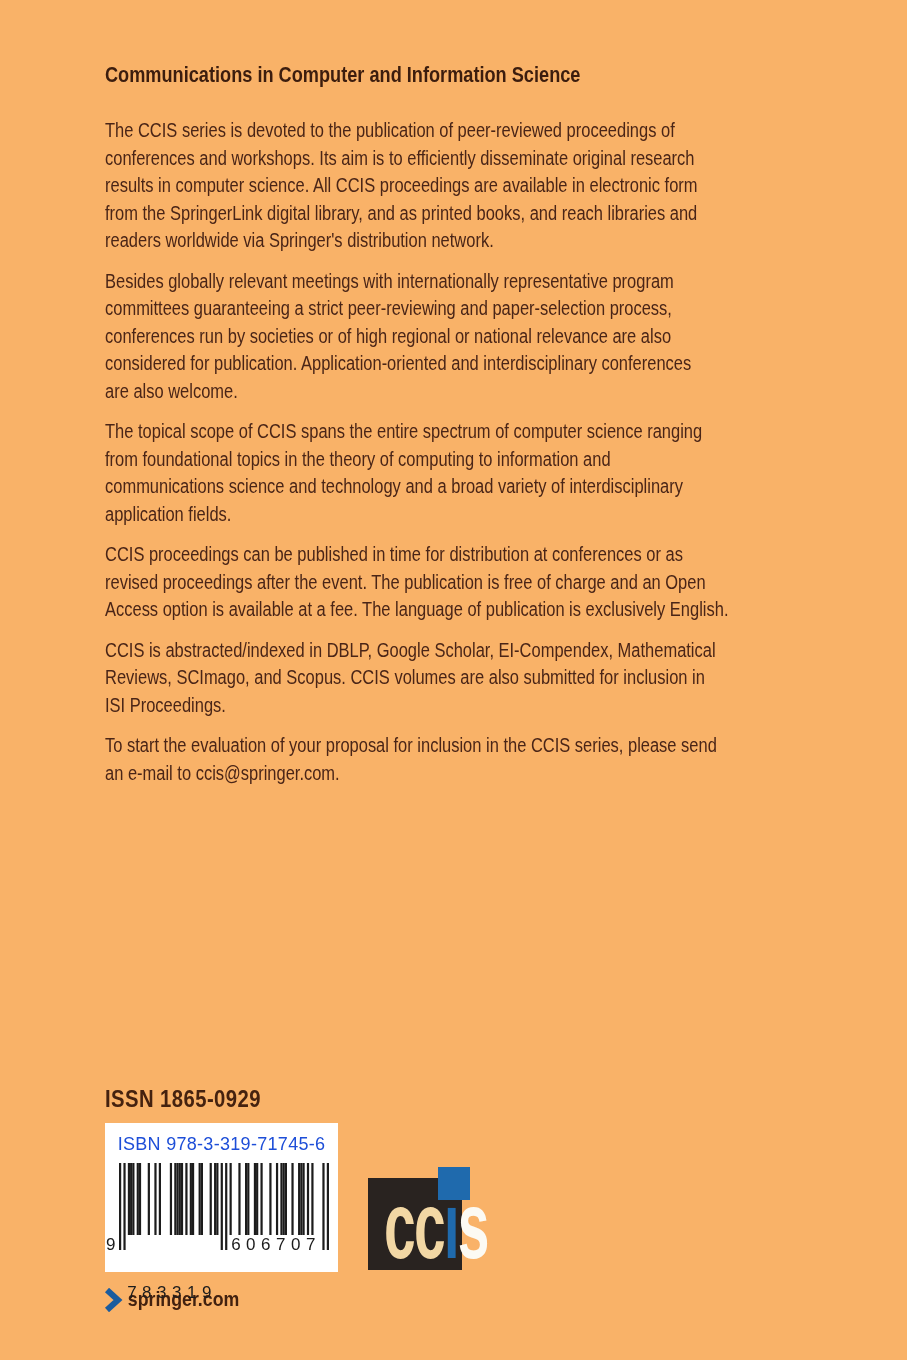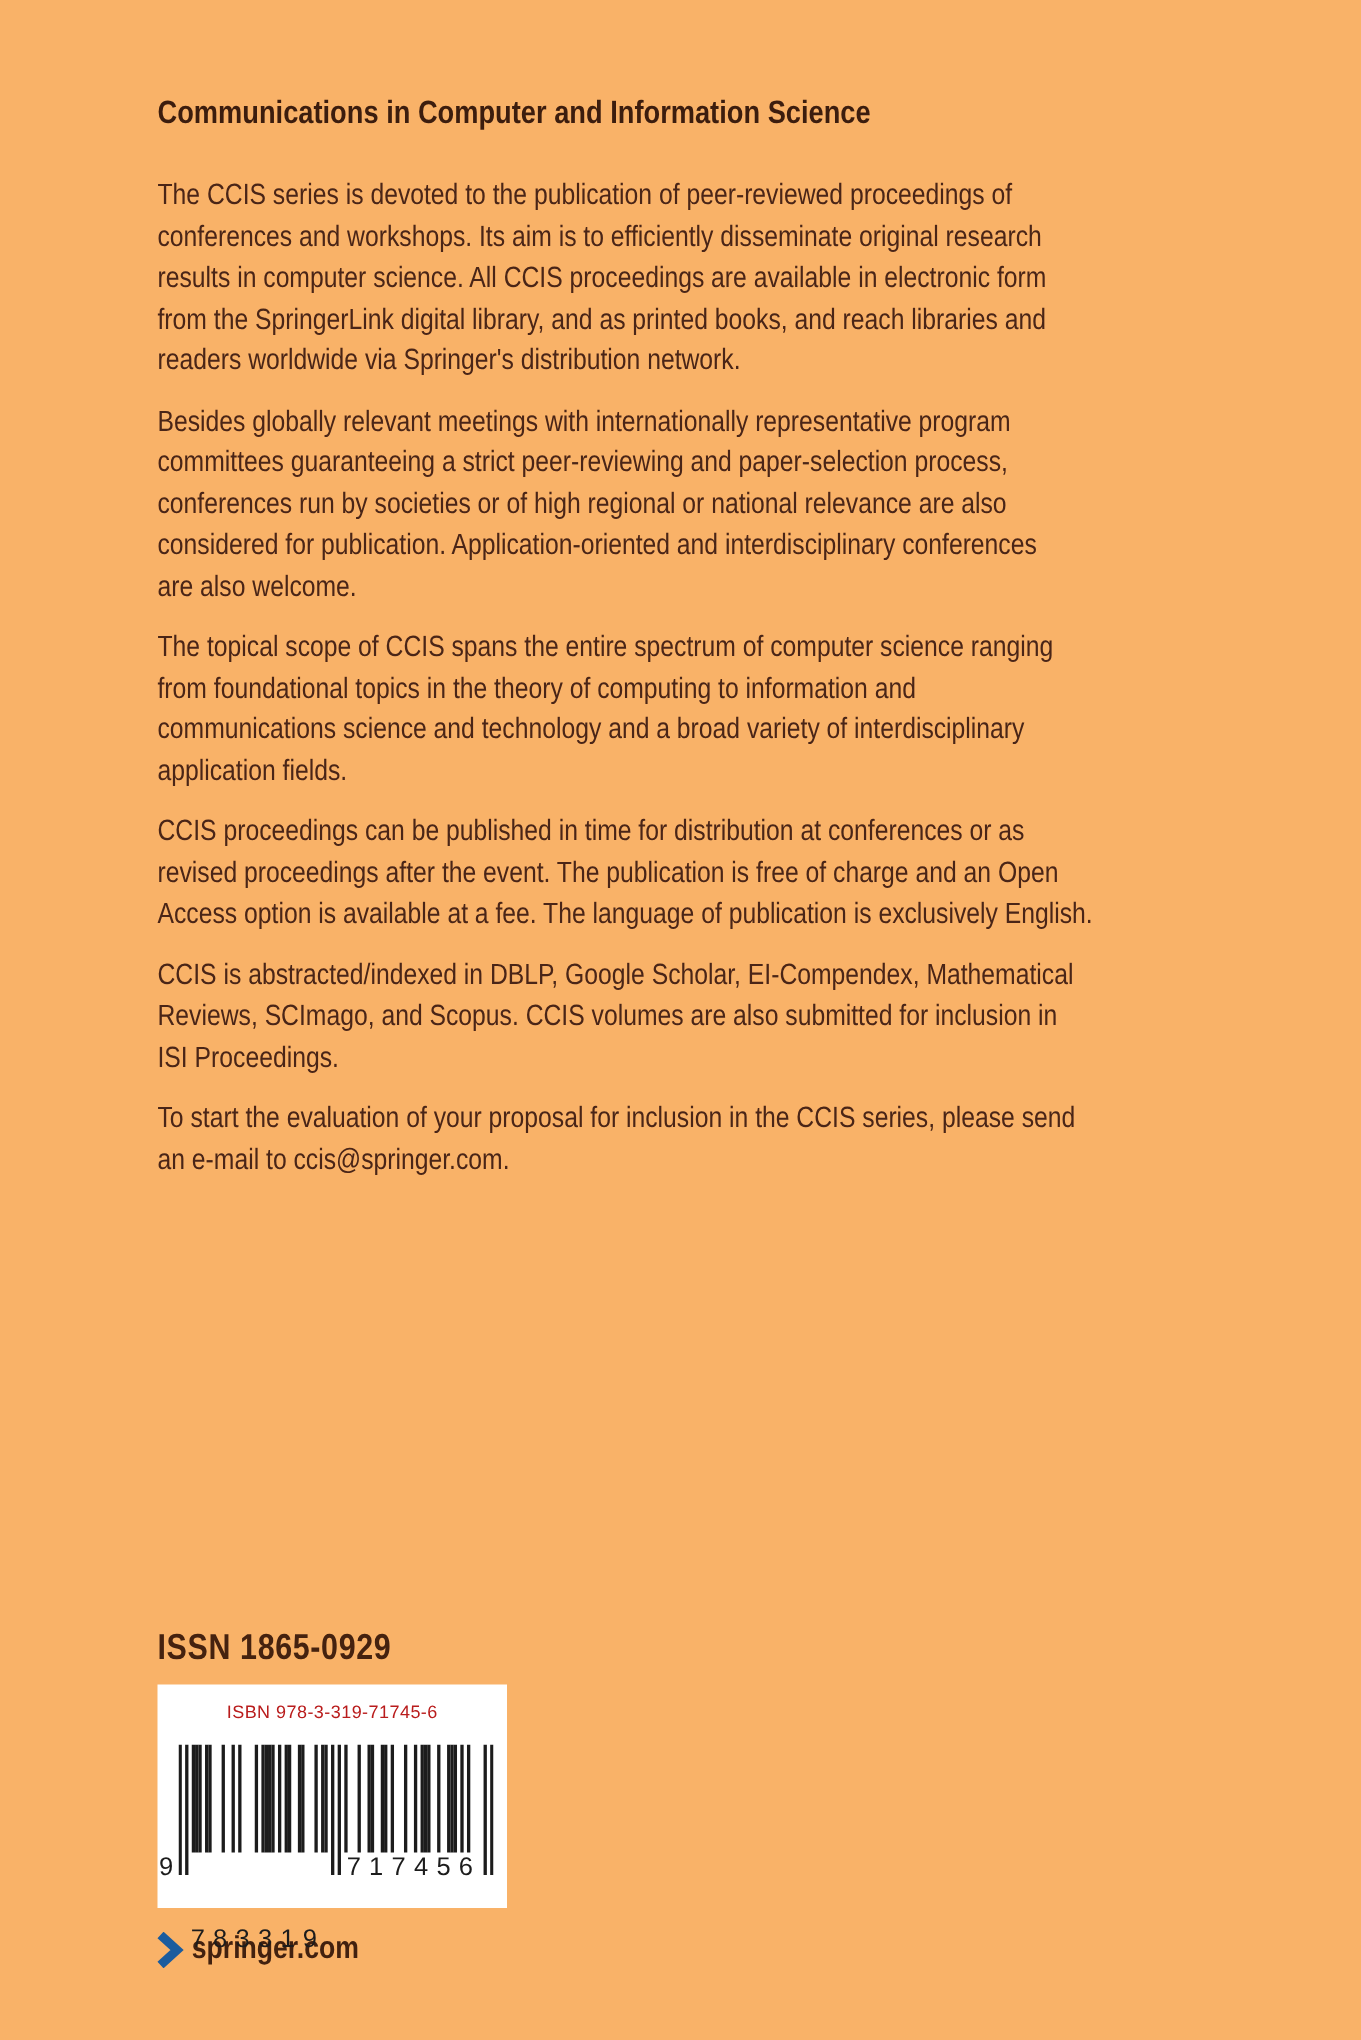--- a/index.html
+++ b/index.html
@@ -55,22 +55,22 @@
   .barcode-box{
     position:absolute;
     left:105px;top:1123px;
     width:233px;height:149px;
     background:#ffffff;
   }
   .isbn-label{
     position:absolute;
     left:0;top:11px;width:100%;
     text-align:center;
-    font-size:12px;
-    color:#b91c1c;
+    font-size:18px;
+    color:#1d4ed8;
     letter-spacing:0.3px;
   }
   .barcode{
     position:absolute;
     left:14px;top:40px;
     width:210px;height:92px;
   }
   .barcode svg{position:absolute;left:0;top:0;}
   .barcode-digits{
     position:absolute;
@@ -207,25 +207,30 @@
           <rect x="181.26" y="0" width="2.21" height="72" fill="#1c1c1c"></rect>
           <rect x="183.47" y="0" width="2.21" height="72" fill="#1c1c1c"></rect>
           <rect x="187.89" y="0" width="2.21" height="72" fill="#1c1c1c"></rect>
           <rect x="192.32" y="0" width="2.21" height="72" fill="#1c1c1c"></rect>
           <rect x="203.37" y="0" width="2.21" height="87" fill="#1c1c1c"></rect>
           <rect x="207.79" y="0" width="2.21" height="87" fill="#1c1c1c"></rect>
         </svg>
       <div class="barcode-digits">
         <span class="bd-first">9</span>
         <span class="bd-left">783319</span>
-        <span class="bd-right">717456</span>
+        <span class="bd-right">606707</span>
       </div>
     </div>
   </div>
 
+  <div class="ccis-logo">
+    <div class="logo-dark"></div>
+    <div class="logo-dot"></div>
+    <div class="logo-letters"><span class="logo-cc">cc</span><span class="logo-i">ı</span><span class="logo-s">s</span></div>
+  </div>
 
   <div class="chevron">
     <svg width="20" height="24" viewBox="0 0 20 24">
       <path d="M3 2 L14 12 L3 22" fill="none" stroke="#1b5c9e" stroke-width="6"></path>
     </svg>
   </div>
 
   <div class="edge-artifact"></div>
 
 </div>

